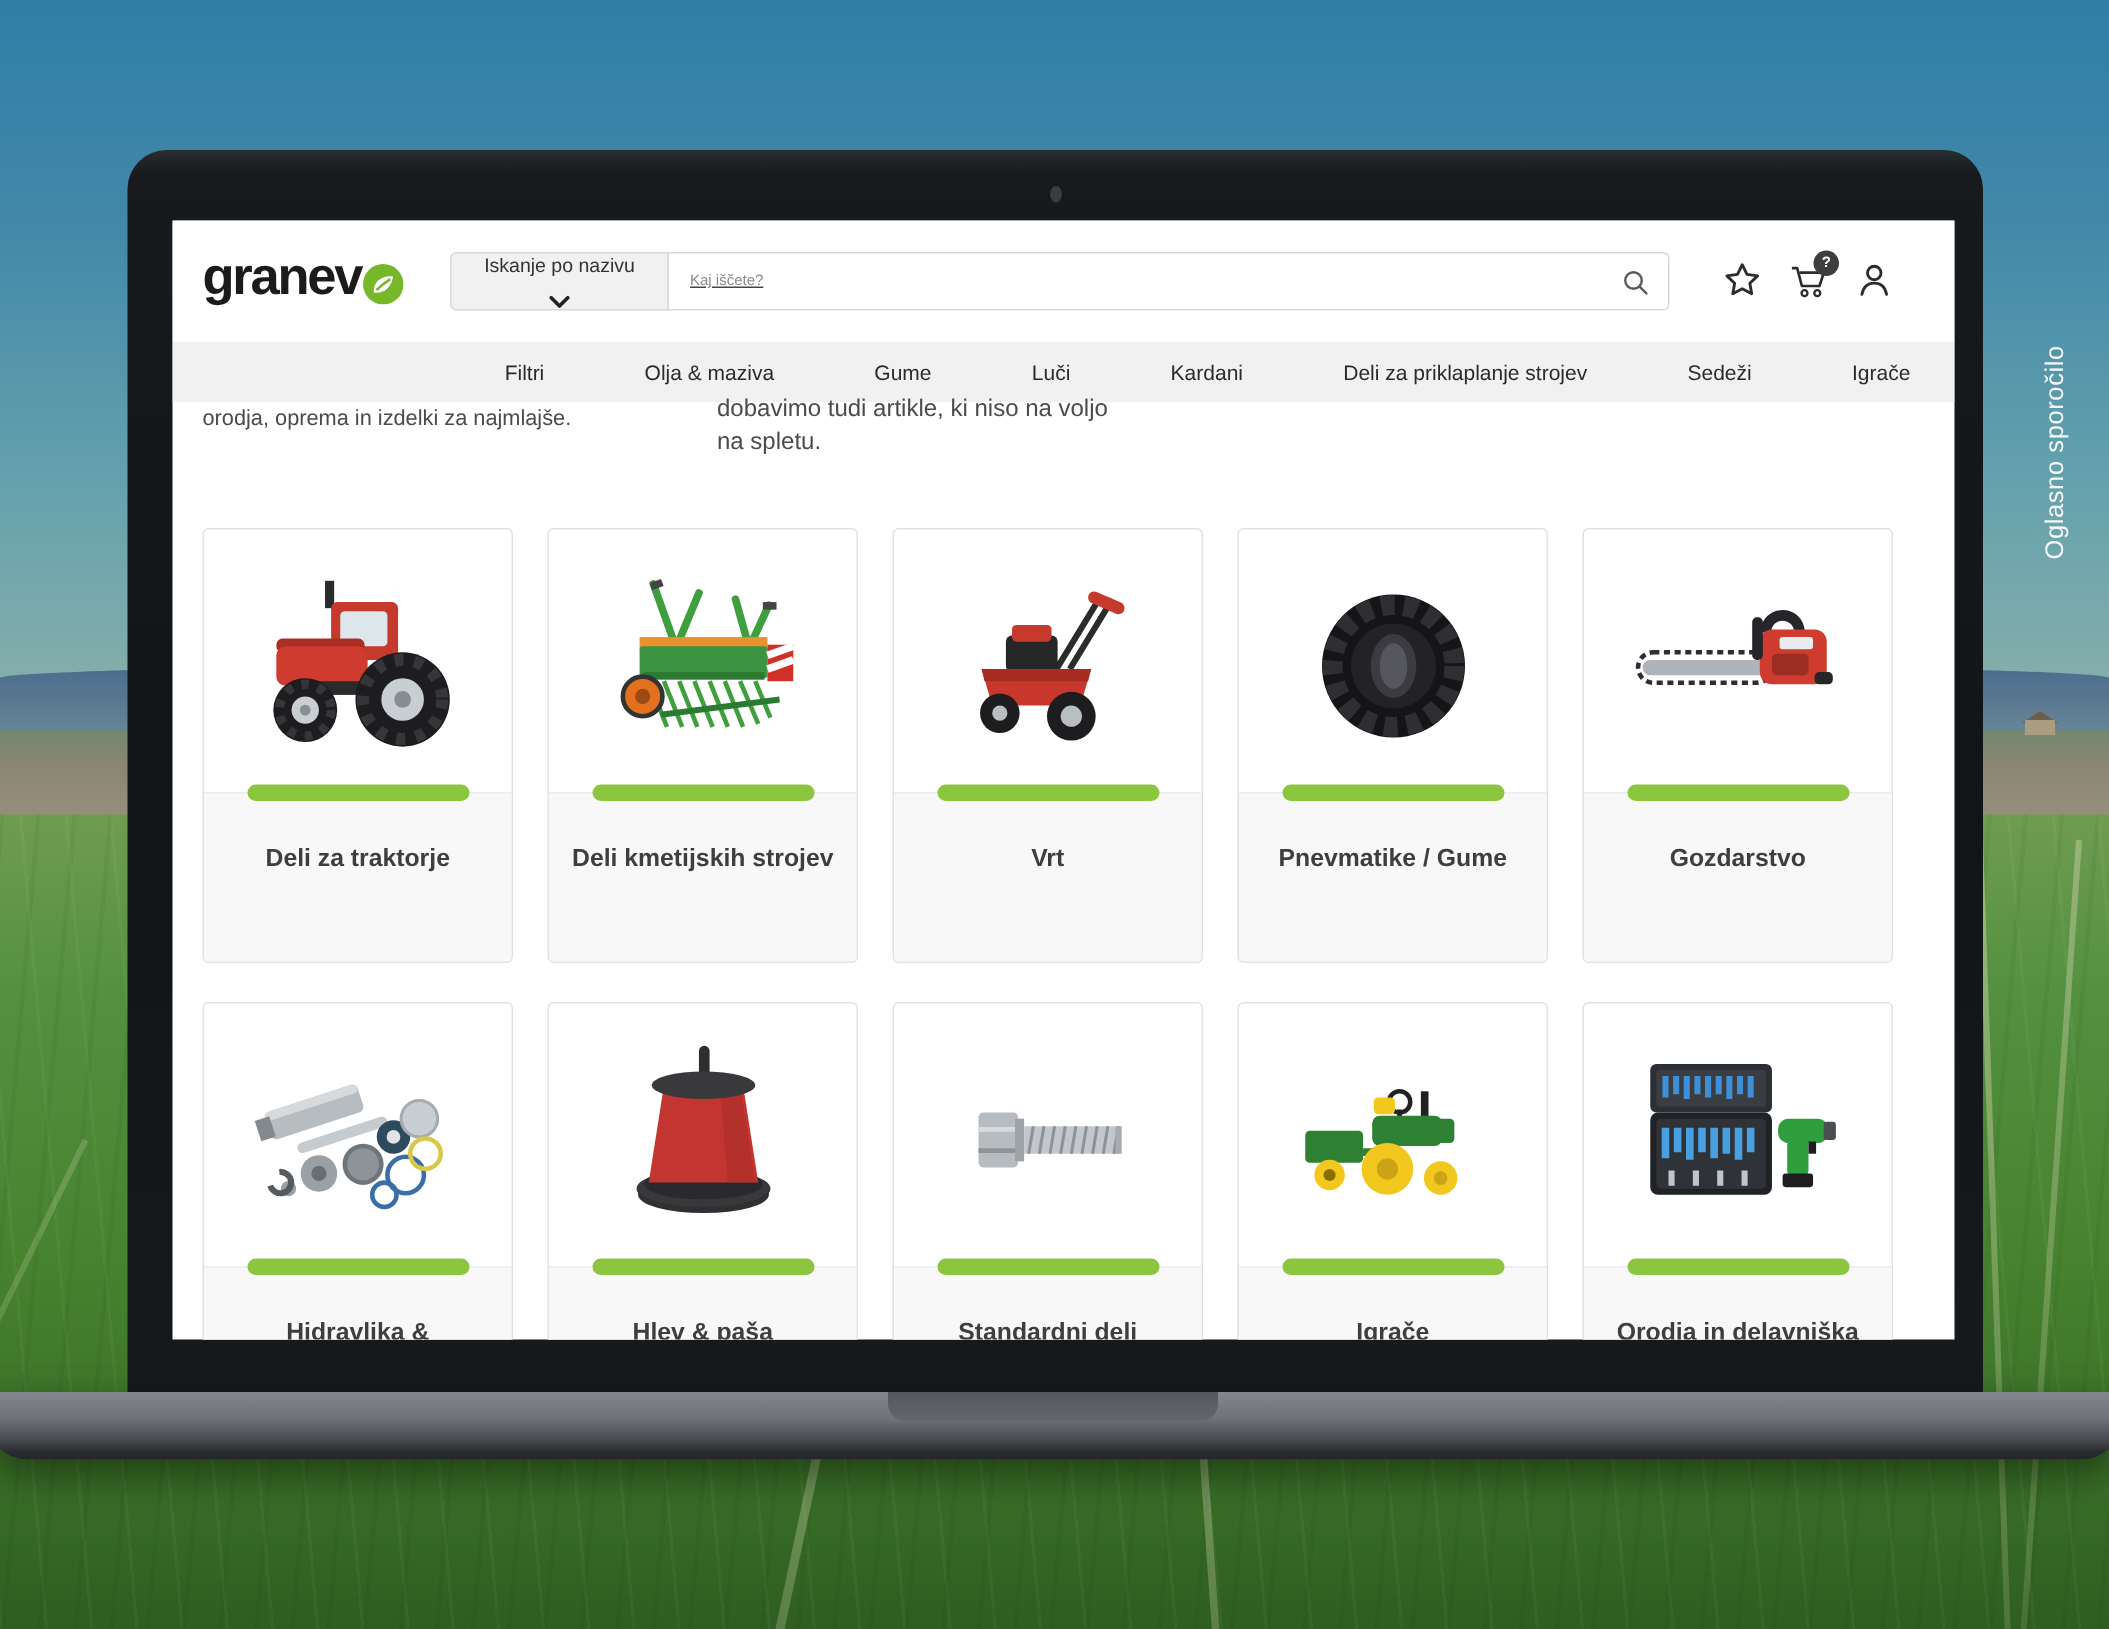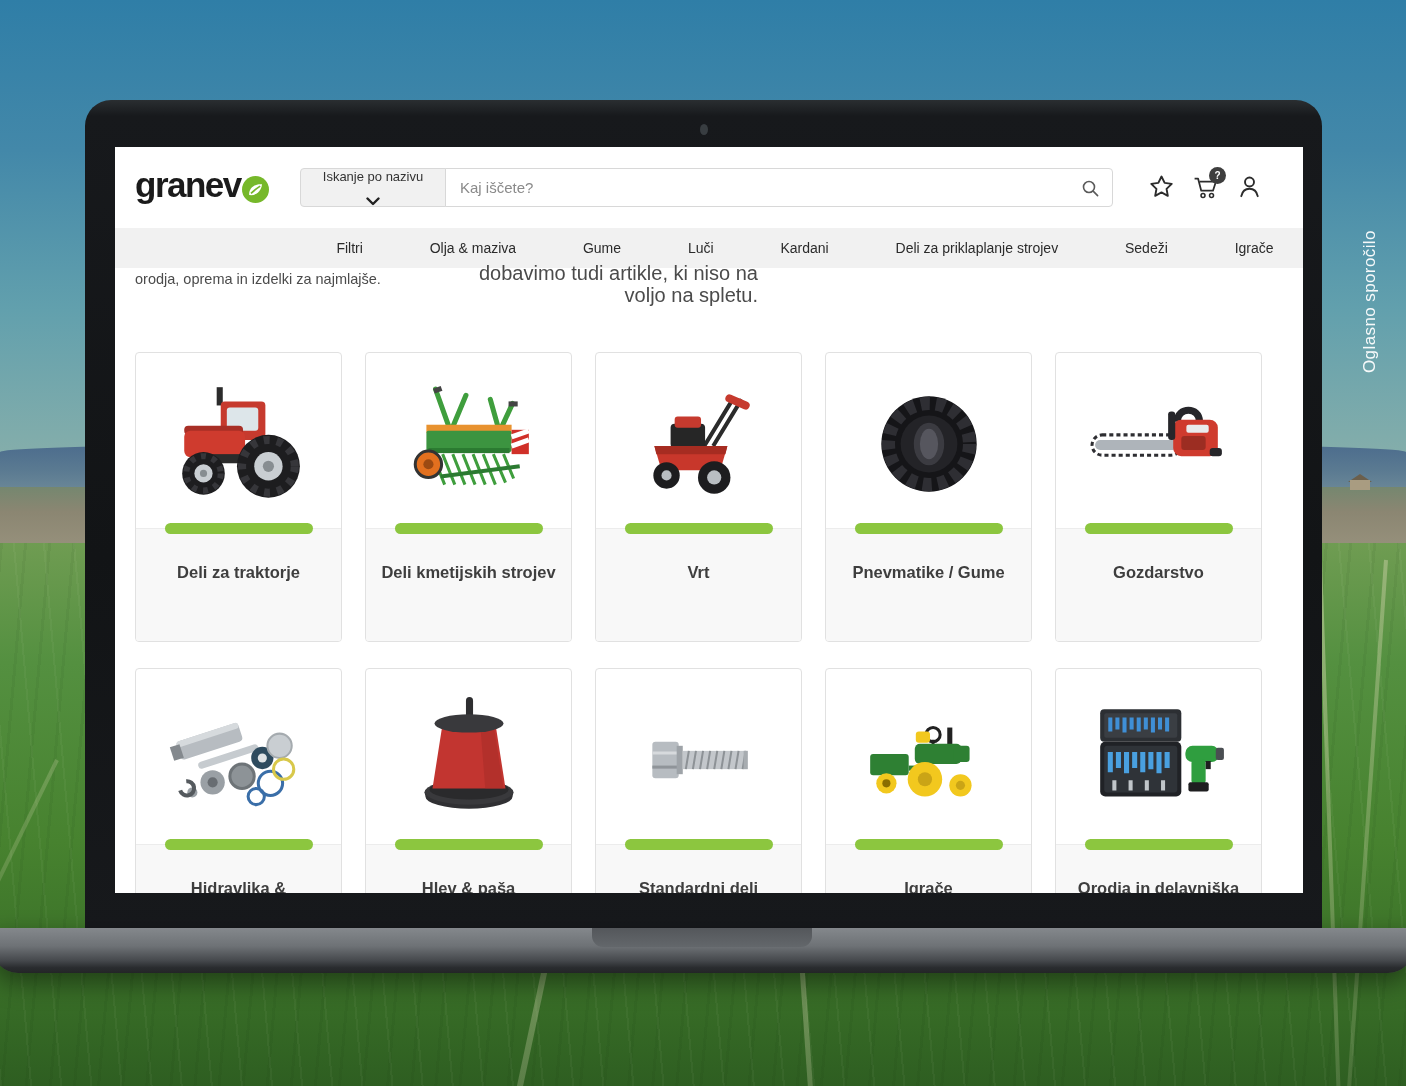--- a/index.html
+++ b/index.html
@@ -56,42 +56,42 @@
   .logo-text { font-size:35px; font-weight:bold; color:#1b1b1b; letter-spacing:-1.5px; }
   .logo-o { width:27px; height:27px; margin-left:1px; margin-top:8px; }
 
   .search-select { position:absolute; left:185px; top:21px; width:146px; height:39px;
     background:#f1f1f1; border:1px solid #d8d8d8; border-radius:4px 0 0 4px;
     display:flex; align-items:center; justify-content:space-between; padding:0 12px;
     font-size:13px; color:#333; cursor:pointer;flex-direction:column; }
   .search-box { position:absolute; left:330px; top:21px; width:668px; height:39px;
     background:#fff; border:1px solid #d8d8d8; border-radius:0 4px 4px 0;
     display:flex; align-items:center; padding:0 12px 0 14px; }
-  .search-box input { flex:1; border:none; outline:none; font-size:15px; color:#444; background:transparent;
-    font-family:"Liberation Sans", sans-serif; }
+  .search-box input { flex:1; border:none; outline:none; font-size:10px; color:#444; background:transparent;
+    font-family:"Liberation Sans", sans-serif;text-decoration:underline; }
   .search-box input::placeholder { color:#8a8a8a; }
   .search-go { width:20px; height:20px; cursor:pointer; }
 
   .header-icons { position:absolute; right:40px; top:26px; display:flex; align-items:flex-start; gap:17px; }
   .hicon { width:27px; height:27px; position:relative; cursor:pointer; }
   .cart-badge { position:absolute; top:-6px; right:-7px; width:17px; height:17px; background:#3e3e3e;
     border-radius:50%; color:#fff; font-size:10px; font-weight:bold;
     display:flex; align-items:center; justify-content:center; }
 
   .navbar { position:absolute; left:0; top:81px; width:1188px; height:40px; background:#f1f1f1; }
   .cat-btn { position:absolute; left:20px; top:0; width:166px; height:43px; background:#17231c;
     color:#fff; display:flex; align-items:center; justify-content:center; gap:11px;
     font-size:14px; font-weight:bold; letter-spacing:.6px; cursor:pointer; z-index:3; }
   .nav-items { position:absolute; left:196px; right:4px; top:0; height:40px;
     display:flex; align-items:center; justify-content:space-around;gap:16px; }
   .nav-item { font-size:14px; color:#2b2b2b; cursor:pointer; white-space:nowrap; }
 
   .intro-left { position:absolute; left:20px; top:124px; font-size:14.5px; color:#4b4b4b; }
-  .intro-right { position:absolute; left:363px; top:115px; width:280px; font-size:20px;
-    color:#4b4b4b; line-height:22px;text-align:right; }
+  .intro-right { position:absolute; left:363px; top:115px; width:280px; font-size:16px;
+    color:#4b4b4b; line-height:22px; }
 
   .cards { position:absolute; left:20px; top:195px; width:1150px;
     display:grid; grid-template-columns:repeat(5,207px); column-gap:23px; row-gap:26px;margin-top:10px; }
   .card { position:relative; height:290px; background:#fff; border:1px solid #e1e1e1; border-radius:4px;
     overflow:hidden; cursor:pointer; }
   .card-img { position:absolute; left:0; top:12px; width:100%; height:158px;
     display:flex; align-items:center; justify-content:center; }
   .card-img svg { width:142px; height:142px; }
   .card-label-area { position:absolute; left:0; top:175px; right:0; bottom:0;
     background:#f8f8f8; border-top:1px solid #ececec; }

